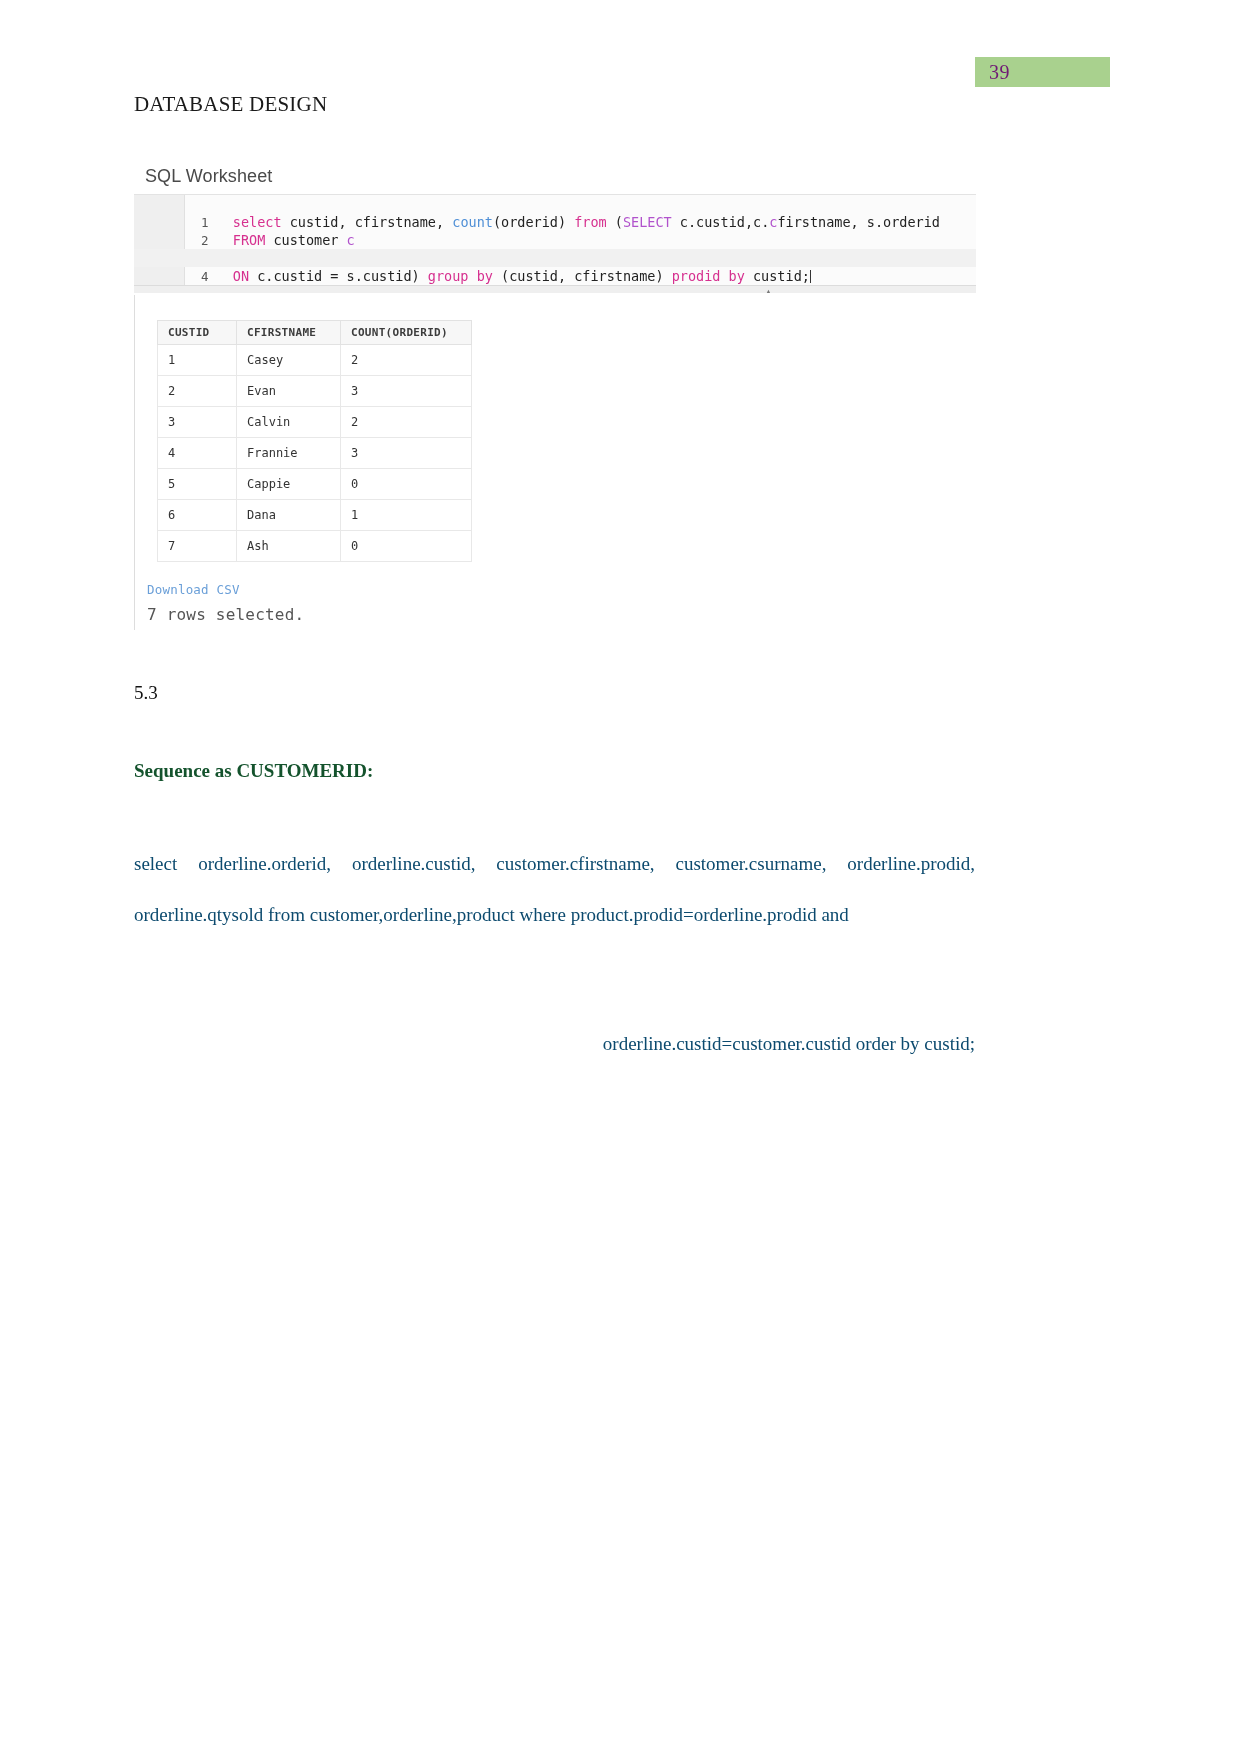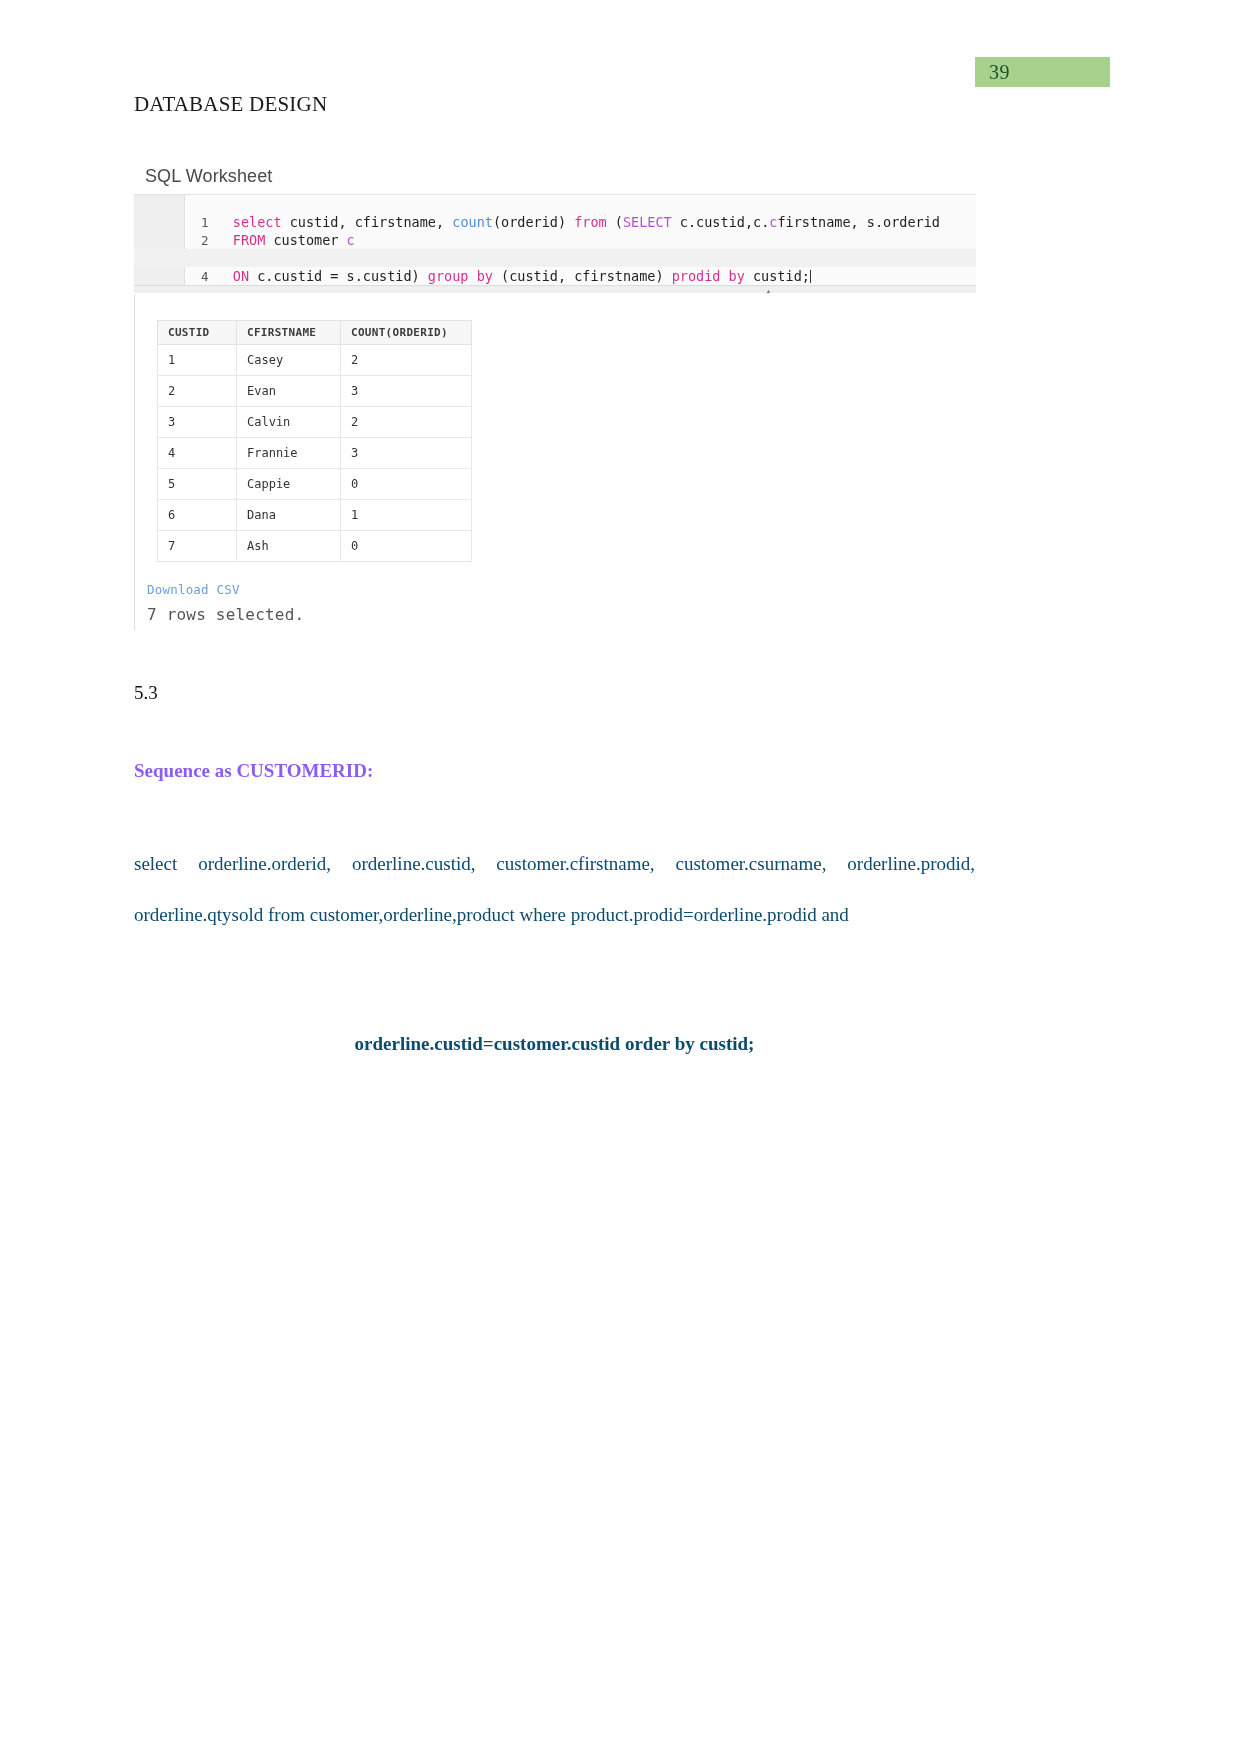--- a/index.html
+++ b/index.html
@@ -17,21 +17,21 @@
   }
 
   
   #page-badge {
     position: absolute;
     top: 57px;
     left: 975px;
     width: 135px;
     height: 30px;
     background: #a9d18e;
-    color: #14532d;
+    color: #701a75;
     font-family: "Liberation Serif", serif;
     font-size: 20px;
     line-height: 30px;
     padding-left: 14px;
     box-sizing: border-box;
     letter-spacing: 0.5px;
   }
 
   #doc-title {
     position: absolute;
@@ -202,34 +202,34 @@
     font-size: 19px;
     color: #111111;
   }
   #section-heading {
     position: absolute;
     top: 760px;
     left: 134px;
     font-family: "Liberation Serif", serif;
     font-size: 19px;
     font-weight: bold;
-    color: #8b5cf6;
+    color: #14532d;
   }
   .para {
     position: absolute;
     left: 134px;
     width: 841px;
     font-family: "Liberation Serif", serif;
     font-size: 19px;
     line-height: 51px;
     color: #0c4a6e;
     text-align: justify;
   }
   #para-1 { top: 838px; }
-  #para-2 { top: 1018px; text-align: center; font-weight: bold; }
+  #para-2 { top: 1018px; text-align: right; }
 </style>
 </head>
 <body>
 
 <div id="page-badge">39</div>
 
 <div id="doc-title">DATABASE DESIGN</div>
 
 <div id="screenshot">
 

